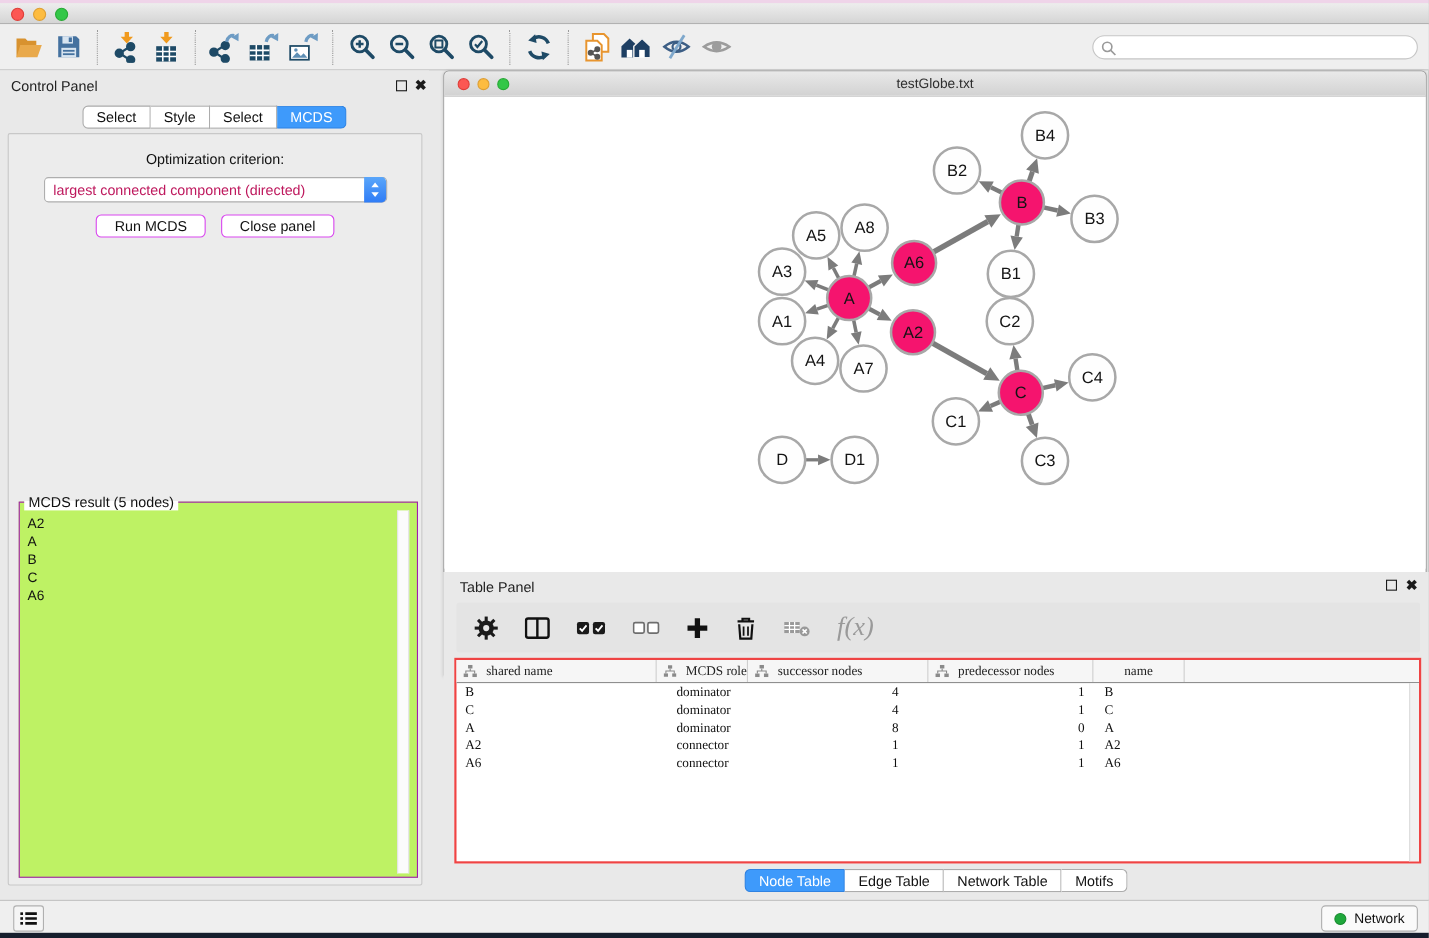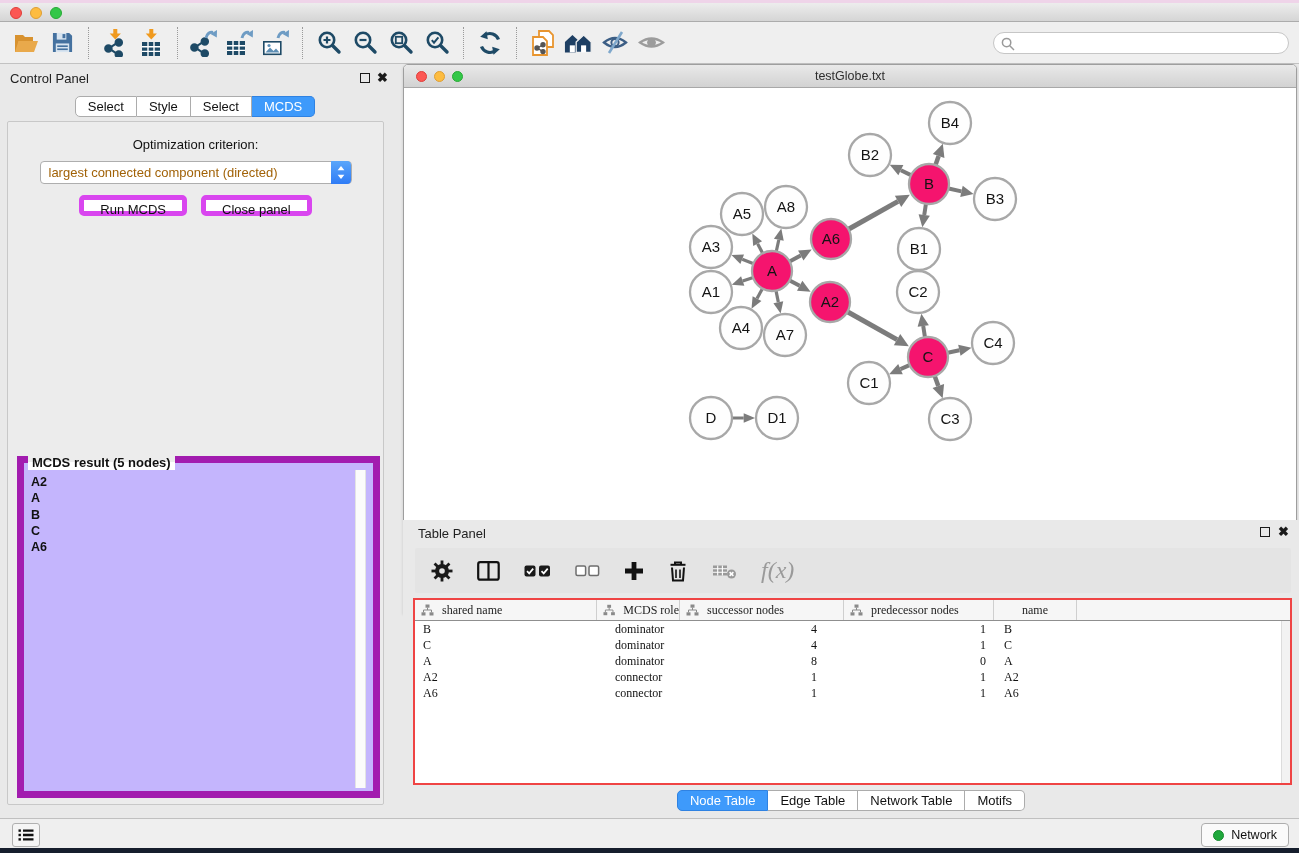--- a/index.html
+++ b/index.html
@@ -34,27 +34,27 @@
   .tabs-row{display:flex;justify-content:center;margin-top:4px;position:relative;z-index:2;}
   .tab{height:21px;line-height:20px;padding:0 12px;font-size:13px;background:#fff;color:#111;
        border:1px solid #ACACAC;border-left:none;cursor:default;}
   .tab:first-child{border-left:1px solid #ACACAC;border-radius:5px 0 0 5px;}
   .tab:last-child{border-radius:0 5px 5px 0;}
   .tab.active{background:#3E9AFB;border-color:#2F82E2;color:#fff;}
   .cpanel-body{position:absolute;left:7px;right:6px;top:57px;bottom:13px;background:#ECECEC;
                border:1px solid #C8C8C8;border-radius:2px;}
   .opt-label{text-align:center;margin-top:15px;font-size:13px;color:#111;}
   .selectbox{position:relative;width:312px;height:23px;margin:9px auto 0;background:#fff;
-             border:1px solid #AEAEAE;border-radius:4px;font-size:13px;line-height:21px;padding-left:8px;color:#a16207;}
+             border:1px solid #AEAEAE;border-radius:4px;font-size:13px;line-height:21px;padding-left:8px;color:#be185d;}
   .selectbox .spin{position:absolute;right:0;top:-1px;width:20px;height:23px;border-radius:0 4px 4px 0;
                    background:linear-gradient(#5AA6FA,#2F7CF6);display:flex;align-items:center;justify-content:center;}
   .btn-row{display:flex;justify-content:center;gap:14px;margin-top:11px;}
-  .pbtn{height:21px;line-height:19px;padding:0 16px;background:#fff;border:5px solid #d946ef;
+  .pbtn{height:21px;line-height:19px;padding:0 16px;background:#fff;border:1px solid #d946ef;
         border-radius:5px;font-size:13px;color:#111;}
-  .groupbox{position:absolute;left:9px;right:3px;top:334px;bottom:6px;background:#c4b5fd;border:7px solid #a21caf;font-weight:bold;}
+  .groupbox{position:absolute;left:9px;right:3px;top:334px;bottom:6px;background:#bef264;border:1px solid #a21caf;}
   .groupbox .gb-title{position:absolute;left:4px;top:-8px;padding:0 4px;font-size:13px;color:#111;
         background:linear-gradient(#ECECEC 46%,#FFFFFF 46%);}
   .gb-list{position:absolute;left:0;right:20px;top:6px;bottom:2px;padding:5px 0 0 7px;
            font-size:12.5px;line-height:16.3px;color:#111;overflow:hidden;}
   .gb-scroll{position:absolute;right:7px;top:7px;bottom:3px;width:11px;background:#FBFBFB;
              border-left:1px solid #E3E3E3;border-right:1px solid #E3E3E3;}
   
   .netwin{position:absolute;left:403px;top:64px;width:894px;height:550px;border:1px solid #9E9E9E;
           border-radius:5px 5px 0 0;background:#fff;box-shadow:0 1px 3px rgba(0,0,0,.15);}
   .netwin .nw-title{position:absolute;left:0;top:0;width:100%;height:23px;border-radius:4px 4px 0 0;

